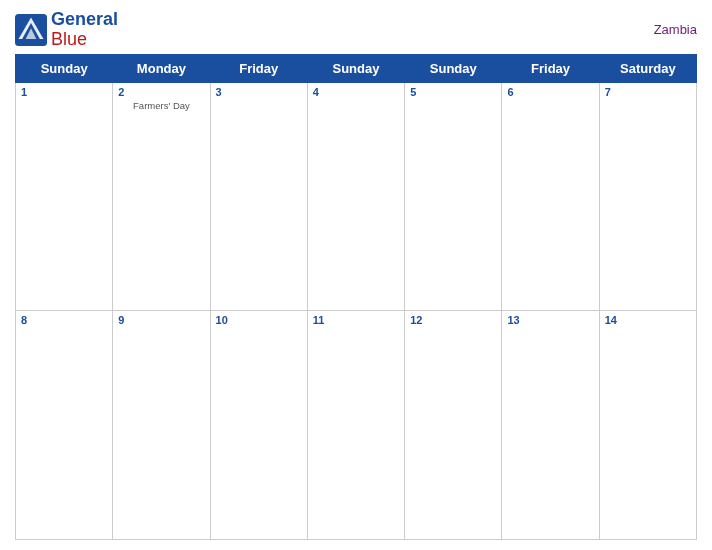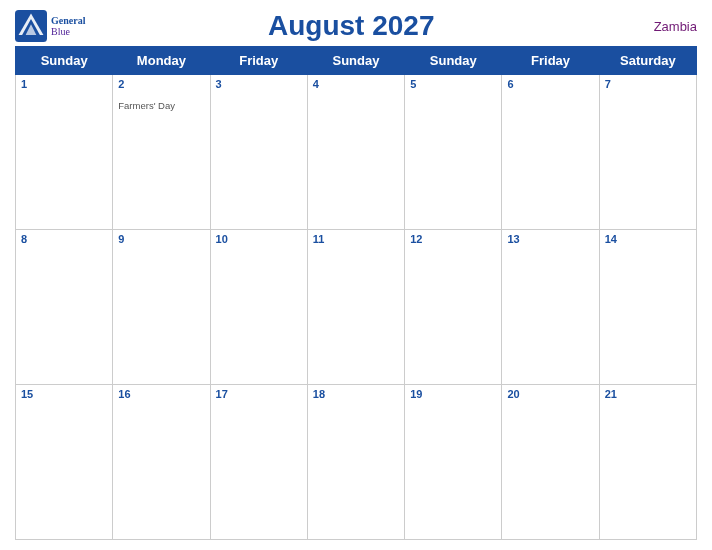--- a/index.html
+++ b/index.html
@@ -19,29 +19,28 @@
       align-items: center;
       justify-content: space-between;
       margin-bottom: 4px;
     }
     .logo {
       display: flex;
       align-items: center;
       gap: 4px;
     }
     .logo-text {
-      font-size: 10px;
+      font-size: 18px;
       color: #1a4fa0;
       font-weight: bold;
       line-height: 1.1;
-      font-family: Liberation Serif, serif;
     }
     .logo-sub {
       font-weight: normal;
-      color: #4c1d95;
+      color: #b91c1c;
     }
     .logo-icon {
       width: 32px;
       height: 32px;
     }
     .calendar-title {
       font-size: 28px;
       color: #1a4fa0;
       font-weight: bold;
       text-align: center;
@@ -76,22 +75,23 @@
     }
     .day-number {
       font-size: 11px;
       color: #1a4fa0;
       font-weight: bold;
       display: block;
     }
     .holiday-label {
       font-size: 9.5px;
       color: #555;
-      margin-top: 10px;
+      margin-top: 2px;
       display: block;
+      text-align: center;
     }
     .empty-cell {
       background: #fff;
     }
   </style>
 </head>
 <body>
 
 <div class="header-row">
   <div class="logo">
@@ -99,21 +99,20 @@
       <rect width="36" height="36" rx="4" fill="#1a4fa0"></rect>
       <polygon points="18,4 32,28 4,28" fill="white" opacity="0.9"></polygon>
       <polygon points="18,10 28,28 8,28" fill="#1a4fa0"></polygon>
       <polygon points="18,16 24,28 12,28" fill="white" opacity="0.7"></polygon>
     </svg>
     <div class="logo-text">
       <span>General</span><br>
       <span class="logo-sub">Blue</span>
     </div>
   </div>
-  <div class="calendar-title">August 2027</div>
   <div class="country-label">Zambia</div>
 </div>
 
 <table class="calendar">
   <thead>
     <tr>
     <th>Sunday</th>
         <th>Monday</th>
         <th>Friday</th>
         <th>Sunday</th>
@@ -163,37 +162,14 @@
         <td>
           <span class="day-number">12</span>
         </td>
         <td>
           <span class="day-number">13</span>
         </td>
         <td>
           <span class="day-number">14</span>
         </td>
       </tr>
-      <tr>
-        <td>
-          <span class="day-number">15</span>
-        </td>
-        <td>
-          <span class="day-number">16</span>
-        </td>
-        <td>
-          <span class="day-number">17</span>
-        </td>
-        <td>
-          <span class="day-number">18</span>
-        </td>
-        <td>
-          <span class="day-number">19</span>
-        </td>
-        <td>
-          <span class="day-number">20</span>
-        </td>
-        <td>
-          <span class="day-number">21</span>
-        </td>
-      </tr>
     </tbody>
 </table>
 
 </body></html>

